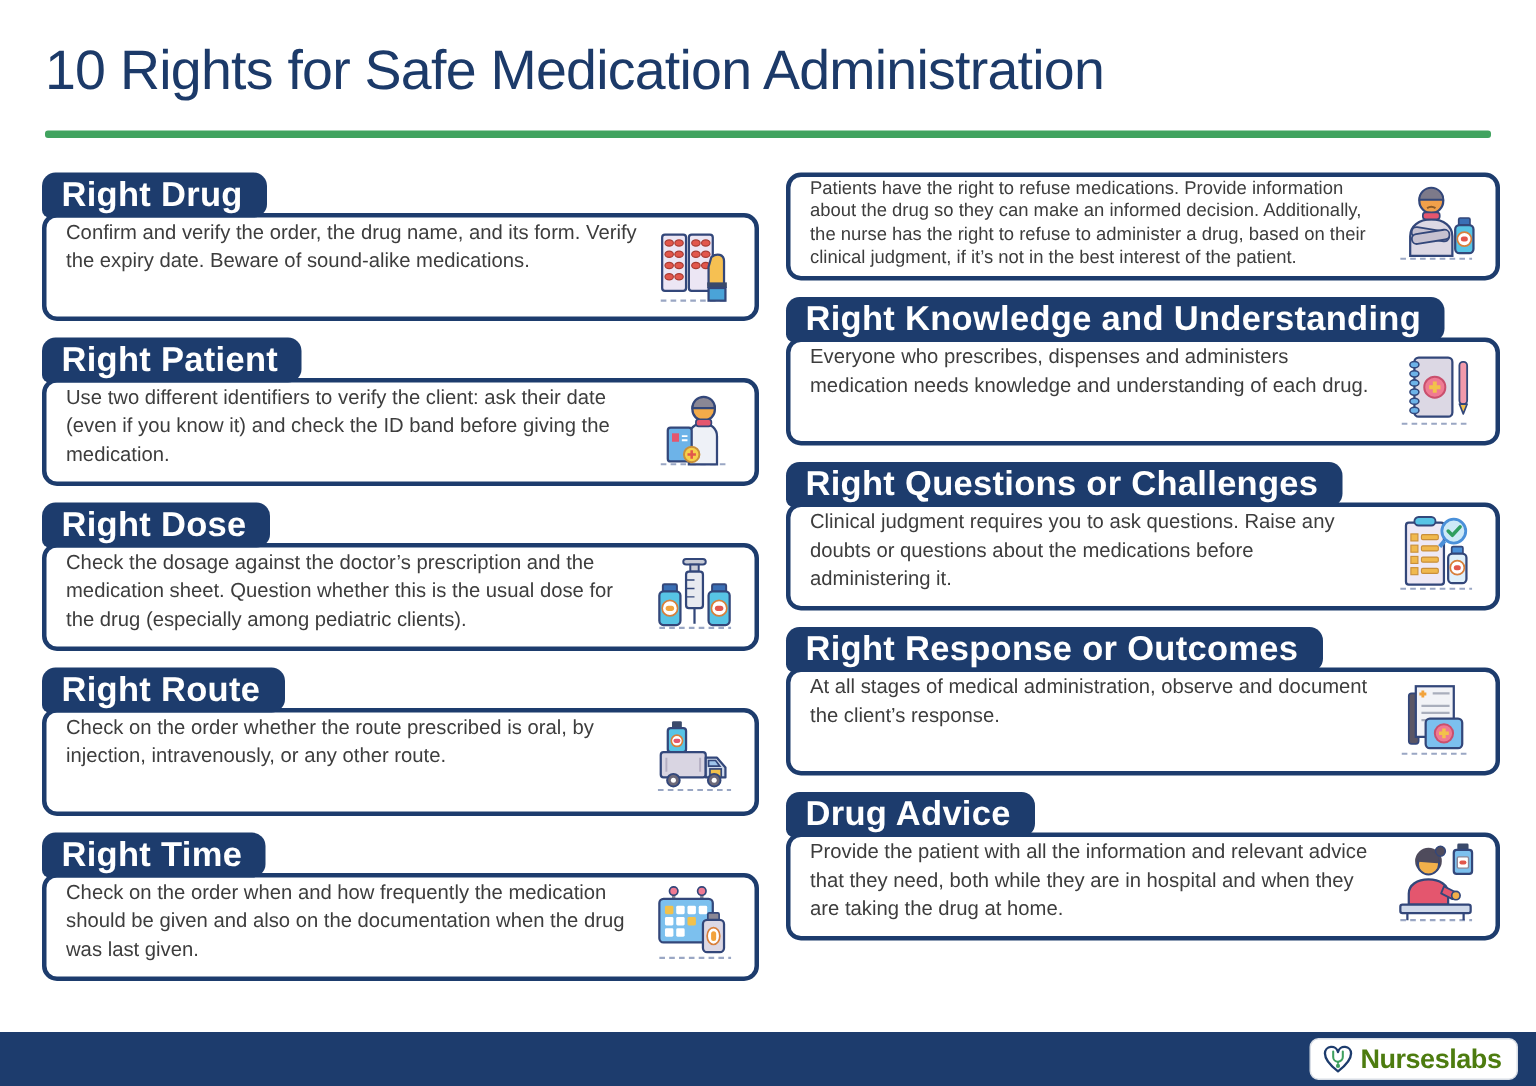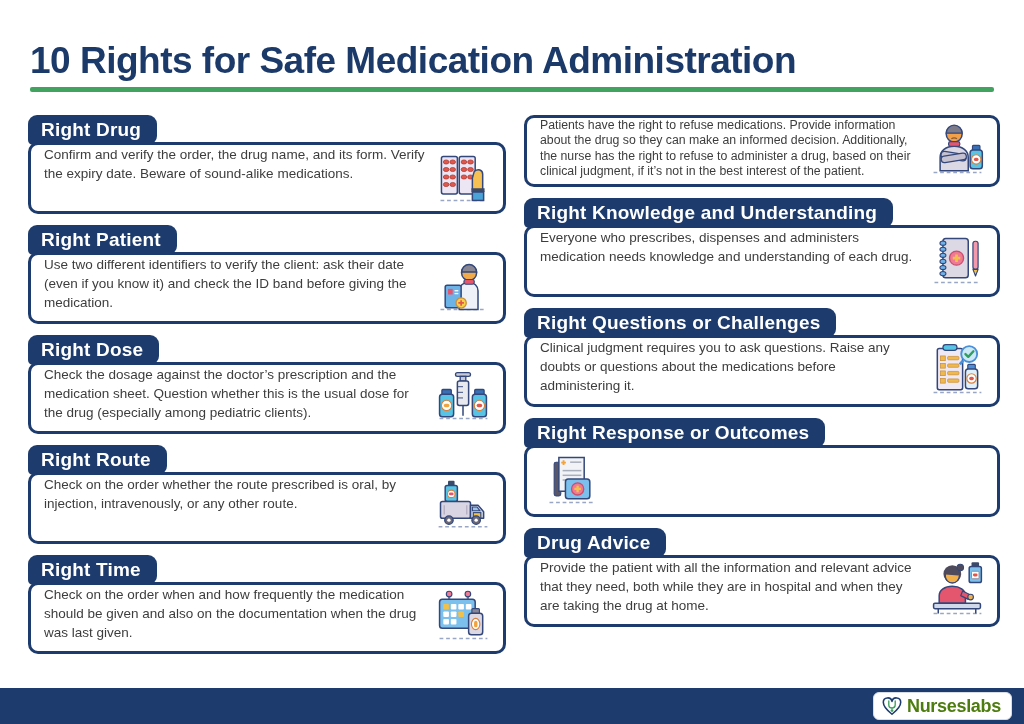--- a/index.html
+++ b/index.html
@@ -1,27 +1,27 @@
 <!DOCTYPE html>
 <html><head>
 <meta charset="utf-8">
 <style>
   html,body{margin:0;padding:0;background:#fff;}
   #canvas{position:relative;width:1024px;height:724px;background:#ffffff;
           font-family:"Liberation Sans",sans-serif;overflow:hidden;}
-  .page-title{position:absolute;left:30px;top:42px;font-size:37px;font-weight:bold;
+  .page-title{position:absolute;left:30px;top:28px;font-size:37px;font-weight:normal;
           color:#1c3a69;letter-spacing:-0.5px;line-height:1;white-space:nowrap;}
   .title-rule{position:absolute;left:30px;top:87px;width:964px;height:5px;
           background:#41a35f;border-radius:2px;}
   .col{position:absolute;top:115px;}
   .col-left{left:28px;width:478px;}
   .col-right{left:524px;width:476px;}
   .card{margin-bottom:11px;}
   .badge{display:inline-block;position:relative;z-index:2;background:#1d3c6d;color:#ffffff;
-         font-weight:bold;font-size:19px;line-height:21px;padding:4px 16px 5px 13px;
+         font-weight:bold;font-size:23px;line-height:21px;padding:4px 16px 5px 13px;
          border-radius:9px 9px 9px 5px;margin-bottom:-3px;letter-spacing:.2px;}
   .box{border:3px solid #1d3c6d;border-radius:10px;background:#fff;height:66px;
        display:flex;align-items:flex-start;padding:0 8px 0 13px;}
   .body-text{flex:1;font-size:13.5px;line-height:19px;color:#3d3d3d;margin:0;padding-right:6px;}
   .body-text.small{font-size:12.3px;line-height:15.4px;}
   .icon-wrap{width:64px;height:64px;flex:0 0 auto;display:flex;align-items:center;justify-content:center;}
   .icon-wrap svg{display:block;}
   .footer{position:absolute;left:0;bottom:0;width:1024px;height:36px;background:#1d3c6d;}
   .logo-pill{position:absolute;right:12px;top:50%;transform:translateY(-50%);background:#fff;
        border:1px solid #d8dde5;border-radius:6px;padding:2px 10px 2px 7px;
@@ -256,20 +256,21 @@
             <circle cx="47.5" cy="41" r="5" fill="#fff" stroke="#d87f3a" stroke-width="1.2"></circle>
             <rect x="45" y="39.2" width="5" height="3.6" rx="1.8" fill="#e2574c"></rect>
           </svg>
         </div>
       </div>
     </div>
 
     <div class="card">
       <div class="badge">Right Response or Outcomes</div>
       <div class="box">
+        <p class="body-text">At all stages of medical administration, observe and document the client’s response.</p>
         <div class="icon-wrap">
           <svg width="60" height="60" viewBox="0 0 64 64" fill="none">
             <line x1="8" y1="56" x2="57" y2="56" stroke="#9aa7c4" stroke-width="1.5" stroke-dasharray="4 3"></line>
             <rect x="13" y="13" width="7" height="36" rx="2" fill="#5a5665" stroke="#33477a" stroke-width="1.2"></rect>
             <rect x="18" y="8" width="27" height="36" fill="#f2f3f7" stroke="#33477a" stroke-width="1.6"></rect>
             <path d="M23 11v5M20.5 13.5h5" stroke="#f2a33c" stroke-width="2"></path>
             <line x1="30" y1="13" x2="42" y2="13" stroke="#a9aebc" stroke-width="1.6"></line>
             <line x1="22" y1="22" x2="42" y2="22" stroke="#a9aebc" stroke-width="1.6"></line>
             <line x1="22" y1="27" x2="42" y2="27" stroke="#a9aebc" stroke-width="1.6"></line>
             <line x1="22" y1="32" x2="38" y2="32" stroke="#a9aebc" stroke-width="1.6"></line>

